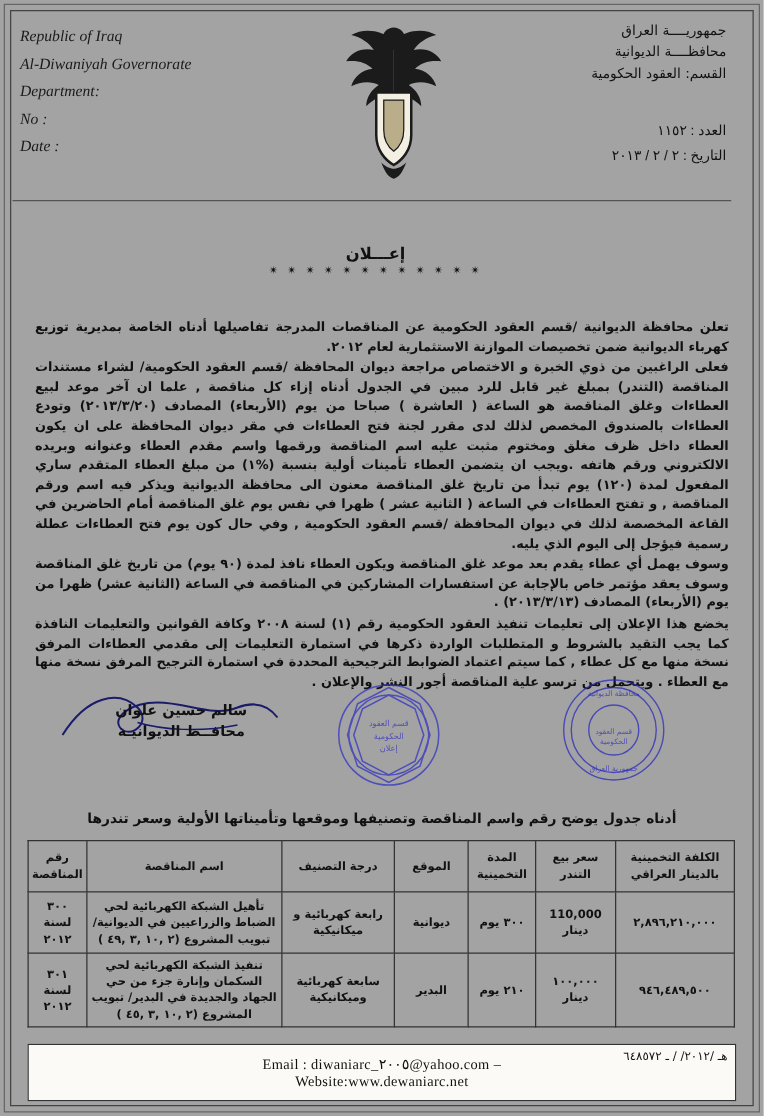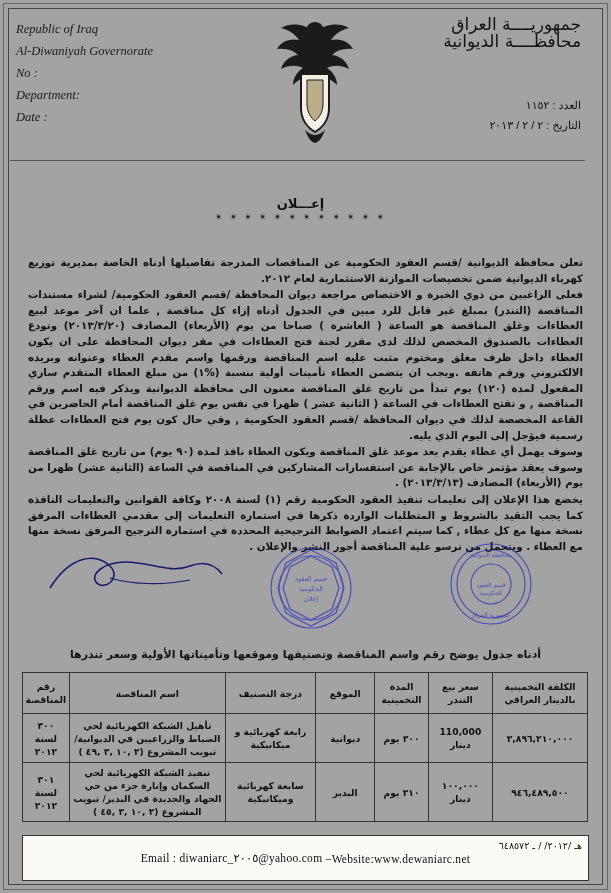--- a/index.html
+++ b/index.html
@@ -32,21 +32,21 @@
     font-style:italic;
     font-size:12.5px;
     color:#1a1a1a;
     line-height:22px;
   }
   .hdr-left div{white-space:nowrap;}
   .hdr-right{
     position:absolute;right:4px;top:6px;width:215px;
     direction:rtl;text-align:right;
     font-family:"DejaVu Sans", sans-serif;
-    font-size:17px;
+    font-size:11px;
     color:#111;
     line-height:17px;
   }
   .hdr-meta{
     position:absolute;right:4px;top:85px;width:215px;
     direction:rtl;text-align:right;
     font-family:Liberation Sans, sans-serif;
     font-size:11px;line-height:20px;color:#111;
   }
   .emblem{
@@ -122,21 +122,21 @@
   .c-price{width:62px;}
   .c-cost{width:94px;}
   
   .footer{
     position:absolute;left:22px;right:22px;bottom:12px;height:44px;
     border:1px solid #333;
     background:#fbfaf7;
   }
   .footer-in{
     position:absolute;left:0;right:0;top:0;bottom:0;
-    display:flex;align-items:center;justify-content:center;
+    display:flex;flex-direction:column;align-items:center;justify-content:center;
     font-family:"Liberation Serif", serif;
     font-size:11.5px;color:#111;
   }
   .footer-in .l1{letter-spacing:0.3px;}
   .footer-in .l2{letter-spacing:0.3px;margin-top:2px;}
   .foot-ar{
     position:absolute;right:6px;top:4px;
     direction:rtl;
     font-family:"DejaVu Sans", sans-serif;
     font-size:9.5px;color:#111;
@@ -146,22 +146,22 @@
 <body>
 
 <div class="page">
   <div class="frame"></div>
   <div class="inner"></div>
 
   <div class="header">
     <div class="hdr-left">
       <div>Republic of Iraq</div>
       <div>Al-Diwaniyah Governorate</div>
+      <div>Department:</div>
       <div>No :</div>
-      <div>Department:</div>
       <div>Date :</div>
     </div>
 
     <div class="emblem">
       <svg viewBox="0 0 80 128" width="80" height="128">
         <g fill="#1b1b1b">
 
           <path d="M40 16 C30 8 16 6 6 12 C14 14 20 18 24 24 C14 22 6 26 2 33 C11 32 18 34 23 39 C14 40 8 46 6 53 C14 49 22 49 28 52 C22 56 18 62 18 69 C25 62 33 59 40 60 Z"></path>
           <path d="M40 16 C50 8 64 6 74 12 C66 14 60 18 56 24 C66 22 74 26 78 33 C69 32 62 34 57 39 C66 40 72 46 74 53 C66 49 58 49 52 52 C58 56 62 62 62 69 C55 62 47 59 40 60 Z"></path>
 
@@ -174,20 +174,21 @@
           <path d="M32 64 L48 64 L48 88 C48 96 44 102 40 105 C36 102 32 96 32 88 Z" fill="#b9ad8a" stroke="#1b1b1b" stroke-width="1"></path>
         </g>
 
         <path d="M30 114 C33 122 36 126 40 127 C44 126 47 122 50 114 C46 118 42 119 40 119 C38 119 34 118 30 114 Z" fill="#1b1b1b"></path>
       </svg>
     </div>
 
     <div class="hdr-right">
       <div>جمهوريــــة العراق</div>
       <div>محافظــــة الديوانية</div>
+      <div>القسم: العقود الحكومية</div>
     </div>
     <div class="hdr-meta">
       <div>العدد : ١١٥٢</div>
       <div>التاريخ : ٢ / ٢ / ٢٠١٣</div>
     </div>
   </div>
 
   <div class="title">
     <span>إعـــلان</span>
     <span class="stars">✴ ✴ ✴ ✴ ✴ ✴ ✴ ✴ ✴ ✴ ✴ ✴</span>
@@ -200,20 +201,24 @@
     <p>يخضع هذا الإعلان إلى تعليمات تنفيذ العقود الحكومية رقم (١) لسنة ٢٠٠٨ وكافة القوانين والتعليمات النافذة كما يجب التقيد بالشروط و المتطلبات الواردة ذكرها في استمارة التعليمات إلى مقدمي العطاءات المرفق نسخة منها مع كل عطاء , كما سيتم اعتماد الضوابط الترجيحية المحددة في استمارة الترجيح المرفق نسخة منها مع العطاء . ويتحمل من ترسو علية المناقصة أجور النشر والإعلان .</p>
   </div>
 
   <div class="sig-curve">
     <svg viewBox="0 0 190 50" width="190" height="50">
       <path d="M10 40 C30 8 55 4 70 18 C82 30 64 44 56 34 C50 26 64 14 86 14 C110 14 130 26 150 18 C166 12 176 18 182 26" fill="none" stroke="#1b1b6b" stroke-width="1.6"></path>
       <path d="M70 30 C90 36 120 38 150 32" fill="none" stroke="#1b1b6b" stroke-width="1.2"></path>
     </svg>
   </div>
 
+  <div class="sig">
+    <div>سالم حسين علوان</div>
+    <div>محافــظ الديوانيـة</div>
+  </div>
 
   <div class="stamp">
     <svg viewBox="0 0 86 86" width="86" height="86">
       <g fill="none" stroke="#2b2bbb" stroke-width="1.1" opacity="0.75">
         <circle cx="43" cy="43" r="40"></circle>
         <circle cx="43" cy="43" r="34"></circle>
         <circle cx="43" cy="43" r="20"></circle>
       </g>
       <g opacity="0.7" fill="#2b2bbb" font-family="DejaVu Sans, sans-serif" font-size="6" text-anchor="middle">
         <text x="43" y="16">محافظة الديوانية</text>

